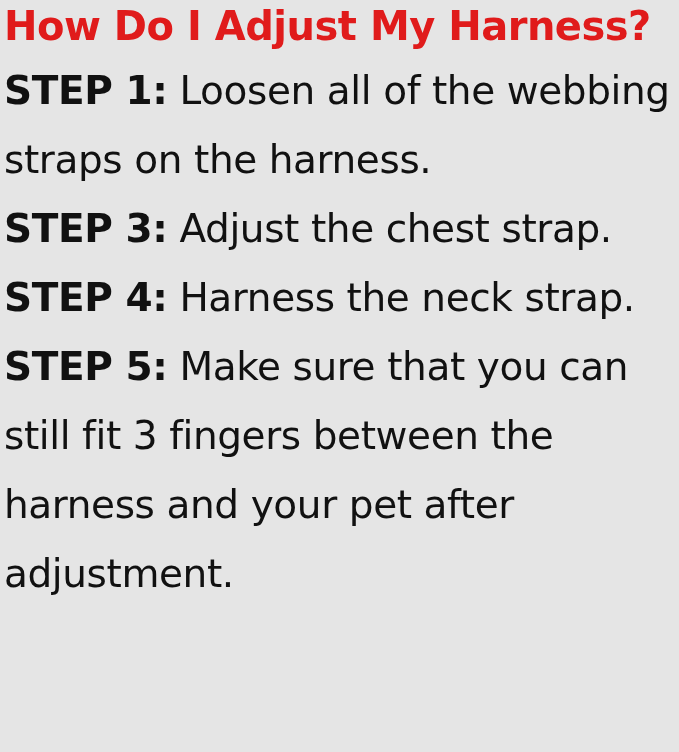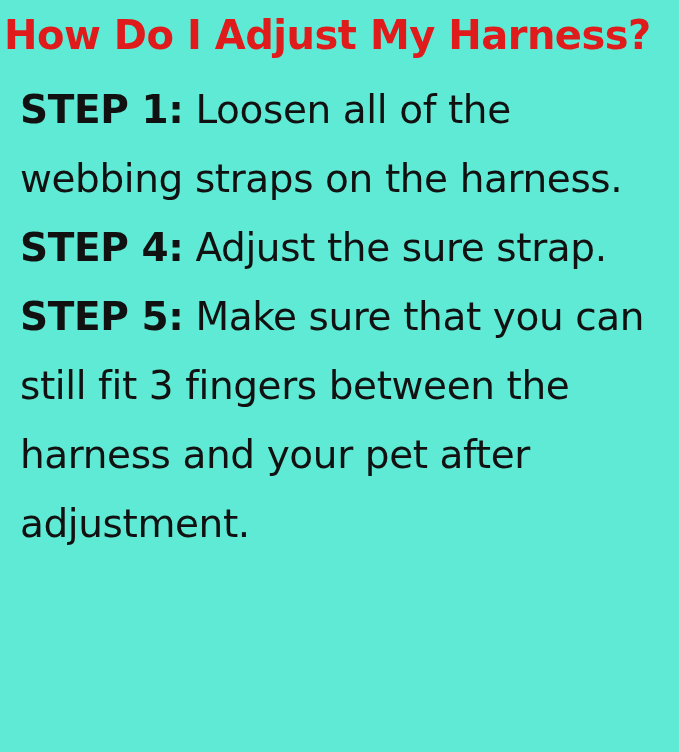--- a/index.html
+++ b/index.html
@@ -11,34 +11,34 @@
     width: 679px;
     height: 752px;
     font-family: "DejaVu Sans", sans-serif;
     color: #111111;
     overflow: hidden;
   }
   .page {
     width: 679px;
     height: 752px;
     box-sizing: border-box;
-    padding: 11px 4px 0 4px;
-    background: #5eead4;
+    padding: 2px 4px 0 4px;
+    background: #e5e5e5;
   }
   .title {
     color: #e01b1b;
     font-weight: bold;
     font-size: 40px;
     line-height: 48px;
     letter-spacing: -0.5px;
     margin: 0 0 6px 0;
     white-space: nowrap;
   }
   .steps {
-    margin: 16px;
+    margin: 0;
     padding: 0;
     list-style: none;
   }
   .step {
     font-size: 39px;
     line-height: 69px;
     margin: 0;
     padding: 0;
     color: #111111;
     letter-spacing: -0.4px;
@@ -57,23 +57,26 @@
 
   <h1 class="title">How Do I Adjust My Harness?</h1>
 
   <div class="steps">
 
     <p class="step">
       <span class="step-label">STEP 1:</span><span class="step-text"> Loosen all of the webbing straps on the harness.</span>
     </p>
 
 
+    <p class="step">
+      <span class="step-label">STEP 3:</span><span class="step-text"> Adjust the chest strap.</span>
+    </p>
 
     <p class="step">
-      <span class="step-label">STEP 4:</span><span class="step-text"> Adjust the sure strap.</span>
+      <span class="step-label">STEP 4:</span><span class="step-text"> Harness the neck strap.</span>
     </p>
 
     <p class="step">
       <span class="step-label">STEP 5:</span><span class="step-text"> Make sure that you can still fit 3 fingers between the harness and your pet after adjustment.</span>
     </p>
 
   </div>
 </div>
 
 </body></html>

